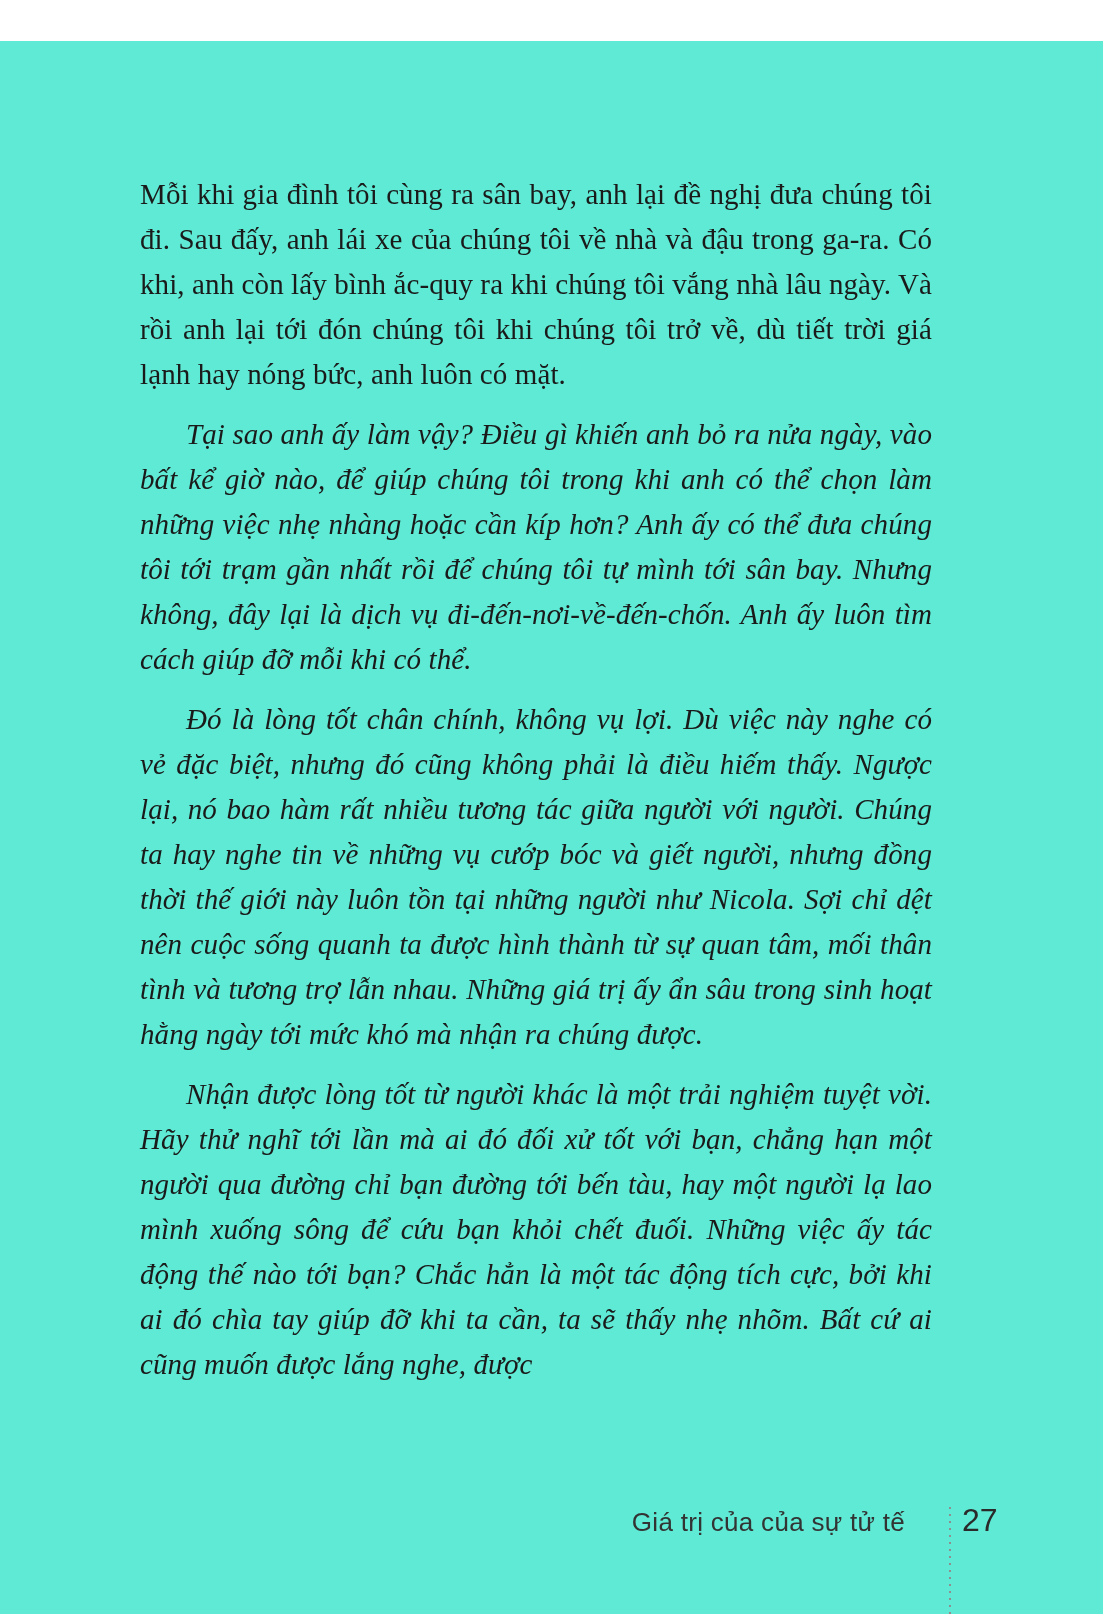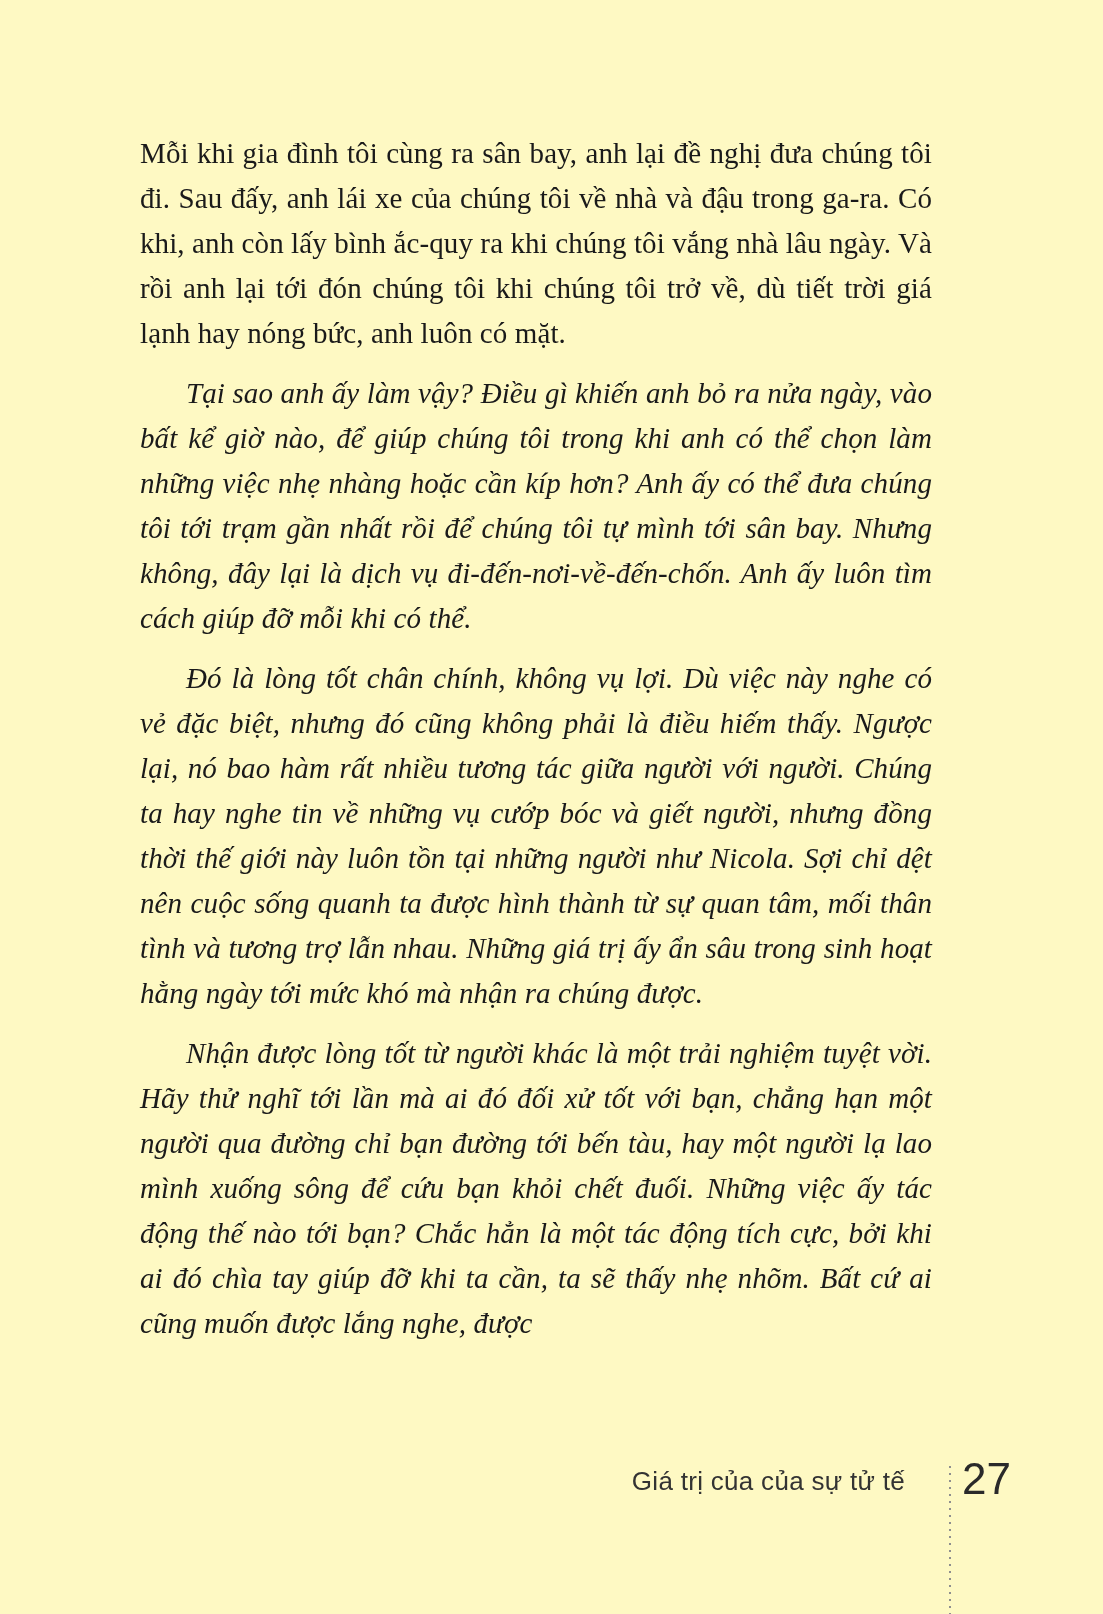--- a/index.html
+++ b/index.html
@@ -9,21 +9,22 @@
   body {
     width: 1103px;
     height: 1614px;
     background: #ffffff;
     overflow: hidden;
     position: relative;
   }
   .page {
     position: absolute;
     inset: 0;
-    background: #fef9c3;
+    background: #5eead4;
+    margin-top: 41px;
   }
   .text-block {
     position: absolute;
     left: 140px;
     top: 131px;
     width: 792px;
     font-family: "Liberation Serif", "DejaVu Serif", serif;
     font-size: 29px;
     line-height: 45px;
     color: #1a1a1a;
@@ -62,21 +63,21 @@
       to bottom,
       #8f8f8f 0px, #8f8f8f 2px,
       transparent 2px, transparent 7px
     );
   }
   .footer-page-number {
     position: absolute;
     left: 962px;
     top: 1461px;
     font-family: "Liberation Sans", "DejaVu Sans", sans-serif;
-    font-size: 44px;
+    font-size: 32px;
     line-height: 36px;
     color: #2a2a2a;
     text-align: right;
   }
 </style>
 </head>
 <body>
 
 <div class="page">
 

